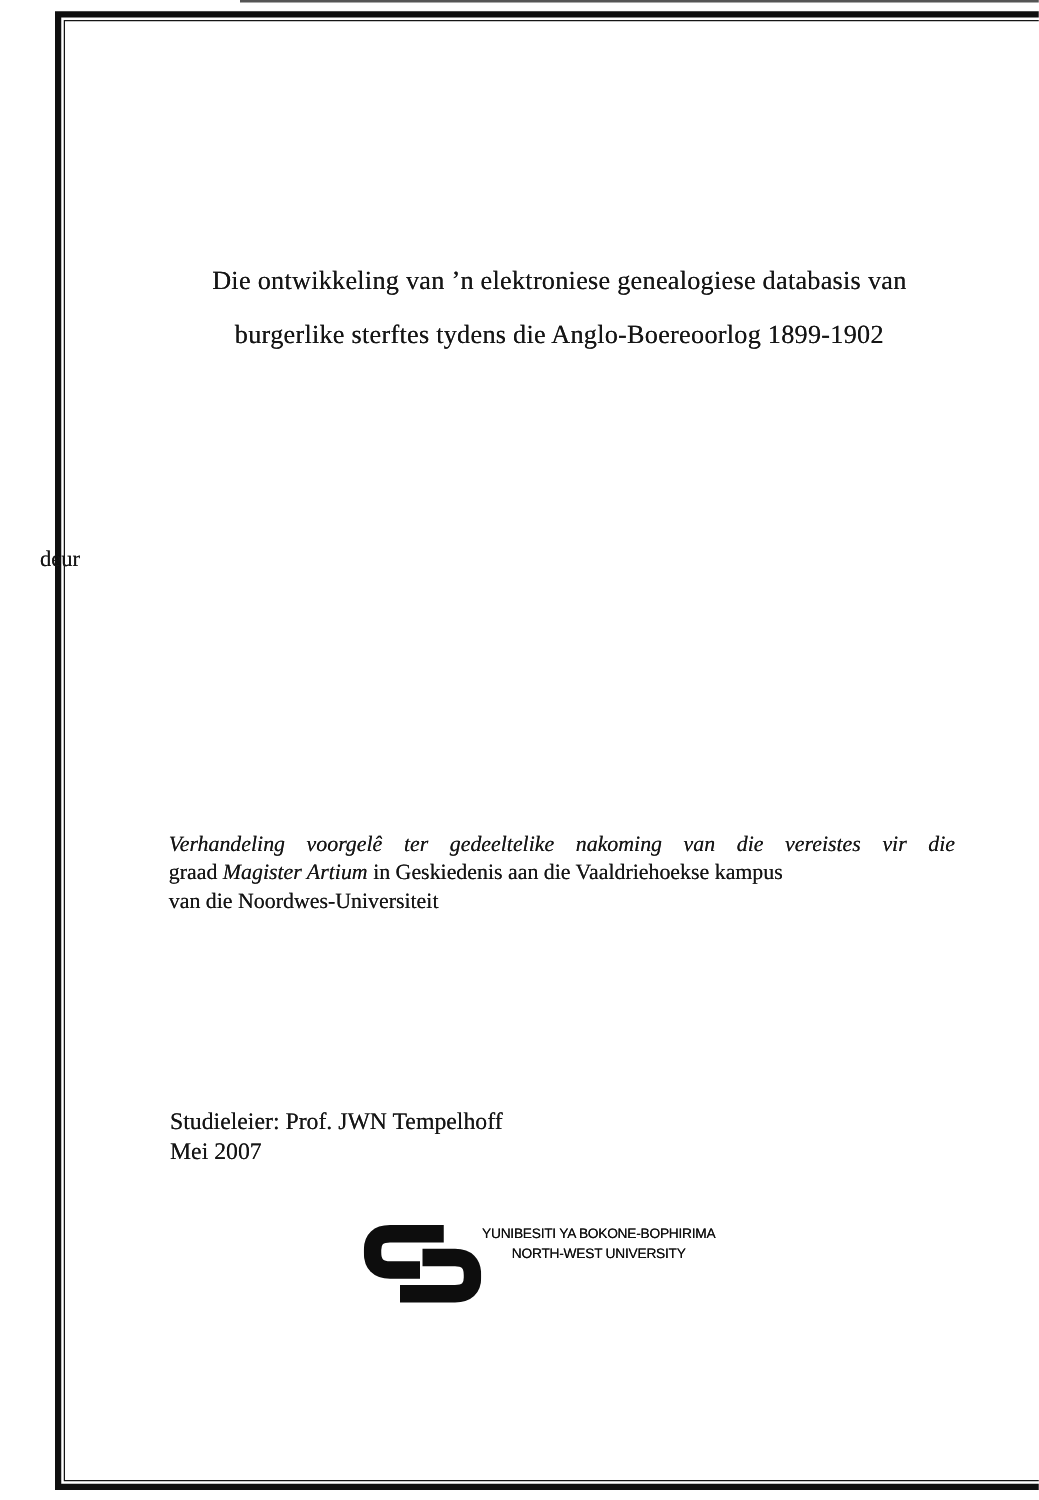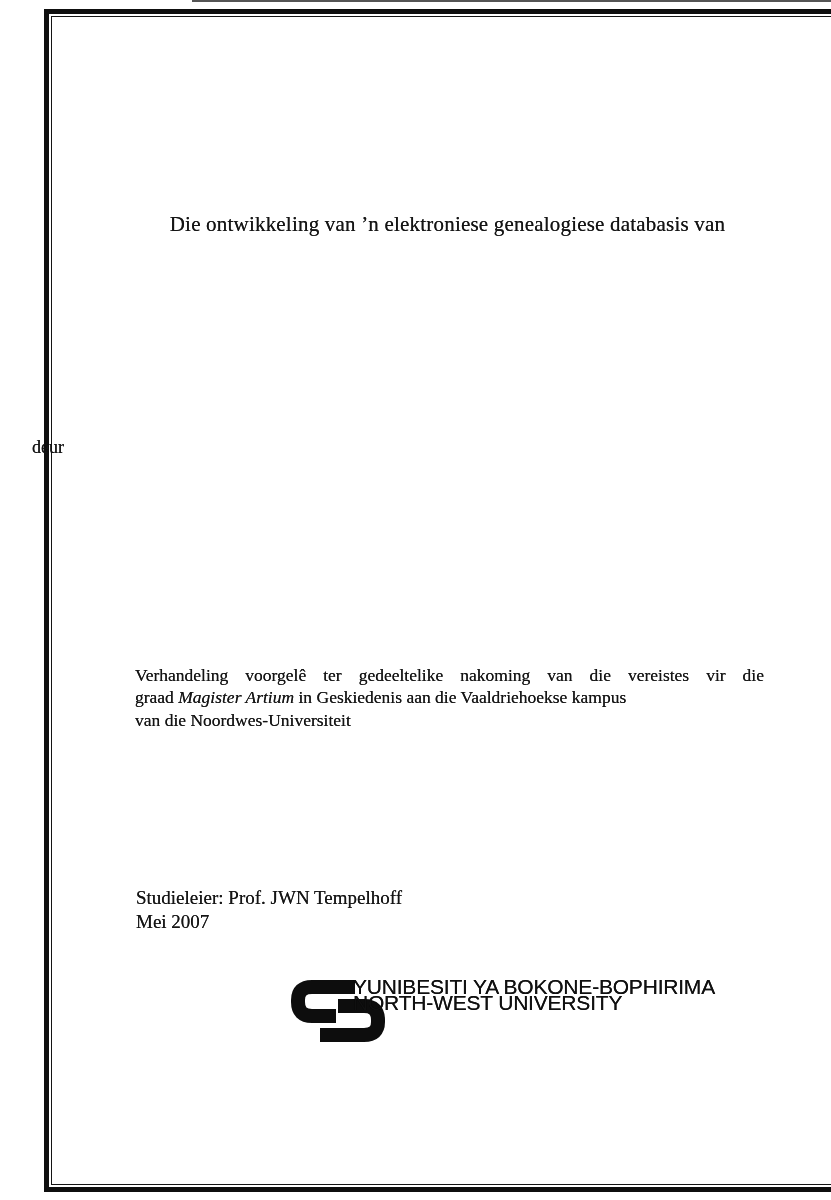--- a/index.html
+++ b/index.html
@@ -12,43 +12,44 @@
   }
   .scan-edge{position:absolute;top:0;left:160px;right:0;height:2px;background:#1c1c1c;opacity:.75;}
   .frame-outer{position:absolute;left:12px;top:9px;right:10px;bottom:8px;border:5px solid #0f0f0f;}
   .frame-inner{position:absolute;left:2px;top:2px;right:2px;bottom:2px;border:1.5px solid #141414;}
   .title{position:absolute;left:40px;right:40px;top:203px;text-align:center;
          font-size:21px;line-height:43px;letter-spacing:.2px;}
   .byline{position:absolute;left:0;right:0;top:437px;font-size:18px;}
   .author{position:absolute;left:0;right:0;top:519px;text-align:center;font-size:19.5px;}
   .submission{position:absolute;left:103px;width:629px;top:664px;
               font-size:17.5px;line-height:22.4px;}
-  .just{text-align:justify;text-align-last:justify;word-spacing:2px;}
+  .just{text-align:justify;text-align-last:justify;word-spacing:2px;font-style:italic;}
   .it{font-style:italic;}
   .super{position:absolute;left:104px;top:886px;font-size:19px;line-height:24px;}
   .logo{position:absolute;left:259px;top:975px;width:335px;height:75px;}
   .mark{position:absolute;left:0;top:3px;width:94px;height:66px;}
   .mark path{fill:none;stroke:#0d0d0d;stroke-width:14;stroke-linecap:butt;}
   .logotext{position:absolute;left:62px;top:4px;width:252px;text-align:center;
-            font-family:"Liberation Sans",sans-serif;font-size:21px;line-height:16.4px;
+            font-family:"Liberation Sans",sans-serif;font-size:11px;line-height:16.4px;
             letter-spacing:-.2px;white-space:nowrap;color:#101010;text-shadow:0 0 .5px rgba(0,0,0,.9);}
 </style>
 </head>
 <body>
 
 <div class="page">
 
   <div class="scan-edge"></div>
 
   <div class="frame-outer">
     <div class="frame-inner"></div>
   </div>
 
   <div class="title">
     <div>Die ontwikkeling van ’n elektroniese genealogiese databasis van</div>
+    <div>burgerlike sterftes tydens die Anglo-Boereoorlog 1899-1902</div>
   </div>
 
   <div class="byline">deur</div>
 
 
   <div class="submission">
     <div class="just">Verhandeling voorgelê ter gedeeltelike nakoming van die vereistes vir die</div>
     <div><span>graad </span><span class="it">Magister Artium</span><span> in Geskiedenis aan die Vaaldriehoekse kampus</span></div>
     <div>van die Noordwes-Universiteit</div>
   </div>

